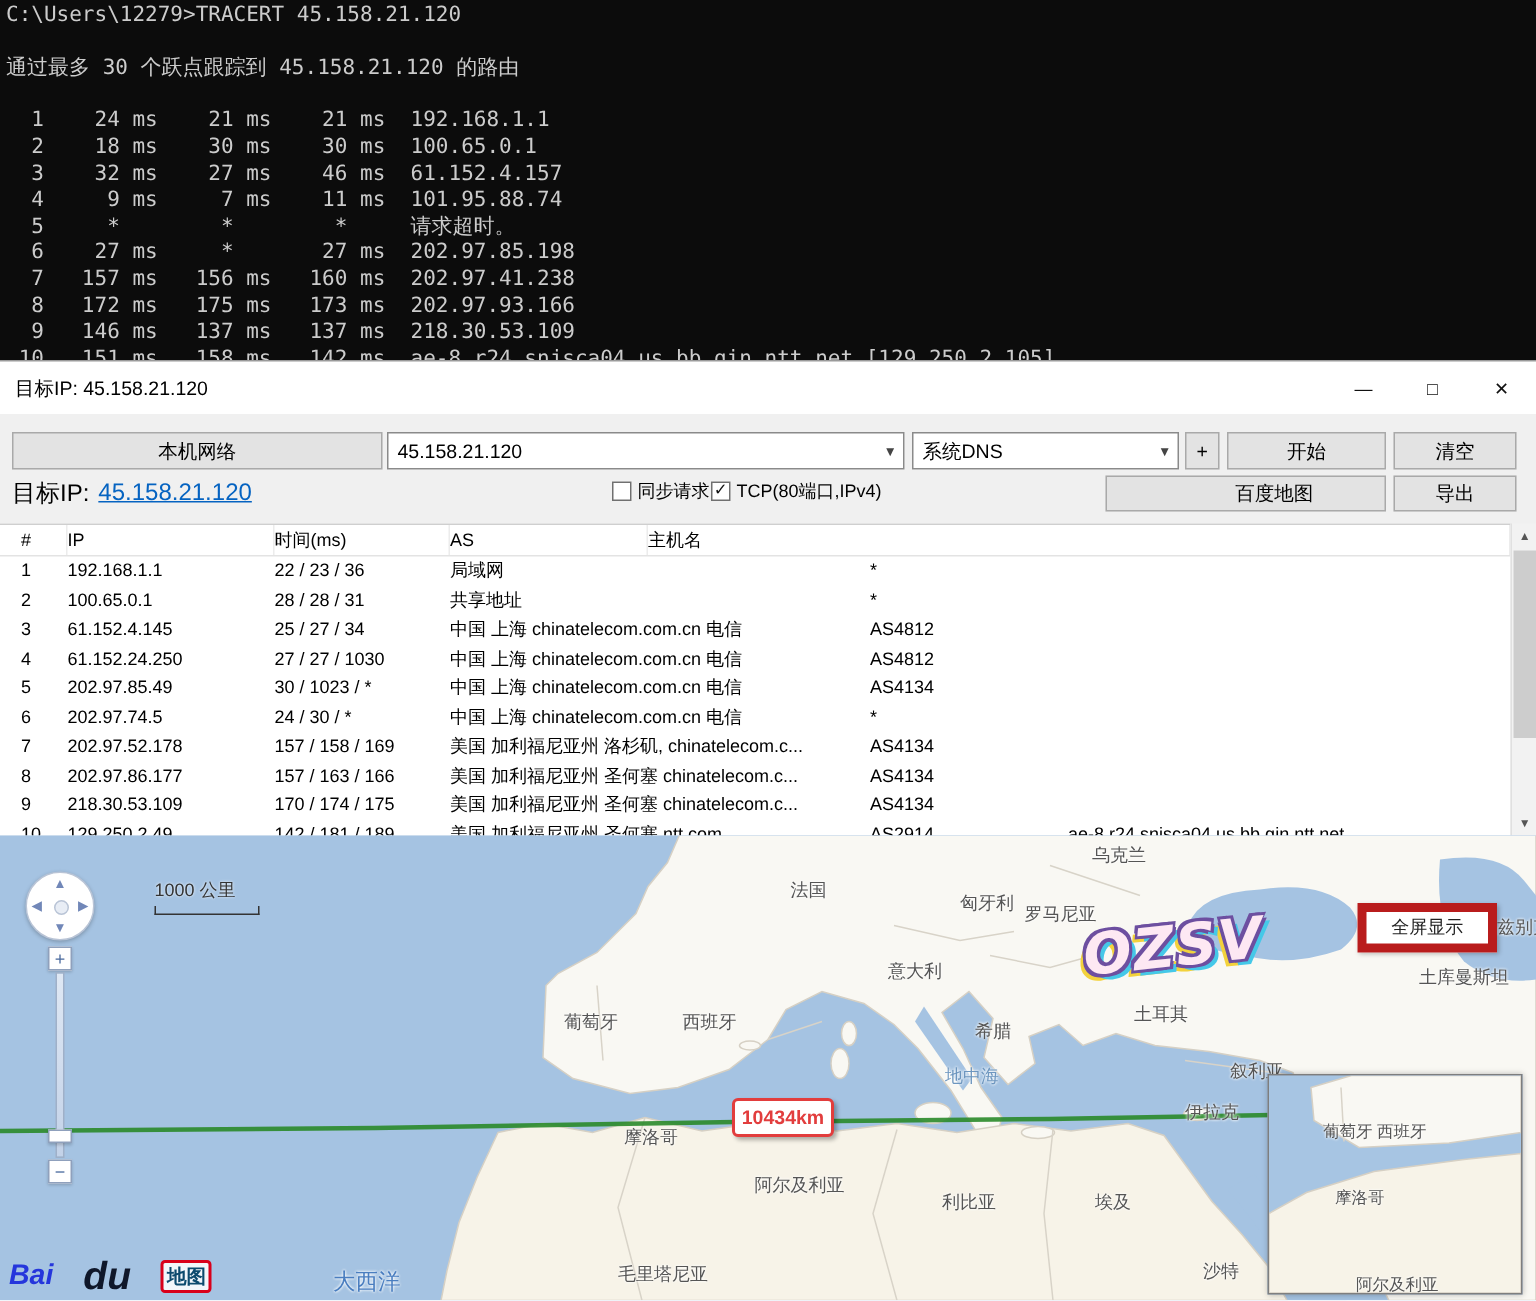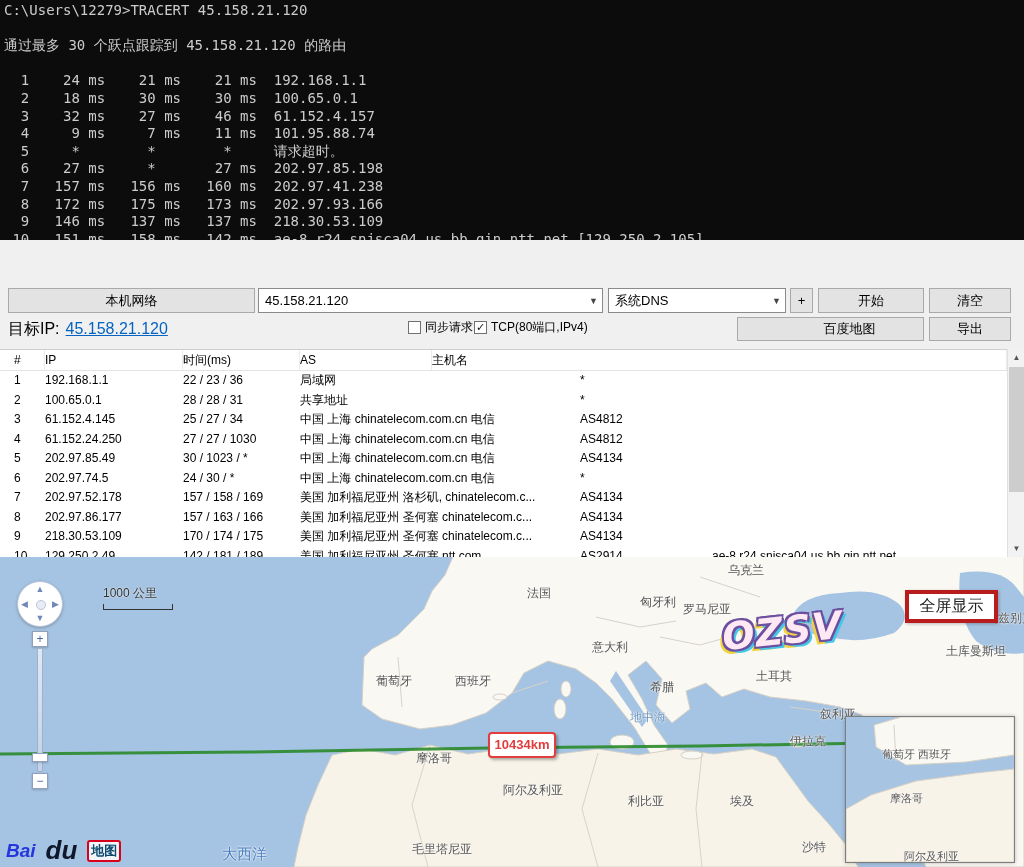--- a/index.html
+++ b/index.html
@@ -87,47 +87,59 @@
   .zplus{top:0;} .zminus{top:142px;}
   .ztrack{position:absolute;left:5px;top:17px;width:6px;height:124px;background:linear-gradient(#dfe8f4,#c3d2e8);
     border:1px solid #9fb0c8;box-sizing:border-box;}
   .zhandle{position:absolute;left:0;top:122px;width:16px;height:9px;background:#fff;border:1px solid #8fa0bc;
     box-shadow:0 1px 2px rgba(0,0,0,.2);box-sizing:border-box;}
 
   .scale{position:absolute;left:103px;top:28px;}
   .scale-text{font-size:12px;color:#333;margin-bottom:2px;text-shadow:0 0 2px #fff;}
   .scale-bar{width:68px;height:5px;border-left:1px solid #333;border-right:1px solid #333;border-bottom:1px solid #333;}
 
-  .fullscreen{position:absolute;left:905px;top:33px;width:93px;height:33px;background:#fff;border:4px solid #b91c1c;
-    font-size:16px;color:#222;box-shadow:1px 1px 3px rgba(0,0,0,.25);font-family:inherit;}
+  .fullscreen{position:absolute;left:905px;top:45px;width:93px;height:33px;background:#fff;border:6px solid #b91c1c;
+    font-size:12px;color:#222;box-shadow:1px 1px 3px rgba(0,0,0,.25);font-family:inherit;}
 
   .watermark{position:absolute;left:722px;top:52px;font-family:"DejaVu Sans",sans-serif;font-style:italic;
     font-weight:bold;font-size:38px;letter-spacing:1px;color:#fde8f3;transform:rotate(-6deg);
     text-shadow:-2px -2px 0 #6d4fa0,2px -2px 0 #6d4fa0,-2px 2px 0 #6d4fa0,2px 2px 0 #6d4fa0,4px 4px 0 #45c8e8,-4px 4px 0 #f3d23c;}
 
   .minimap{position:absolute;left:845px;top:159px;width:168px;height:145px;border:1px solid #7e7e7e;
     background:#a7c5e3;overflow:hidden;box-shadow:0 0 4px rgba(0,0,0,.25);}
   .minimap svg{position:absolute;left:0;top:0;}
 
-  .bdlogo{position:absolute;left:6px;top:278px;display:flex;align-items:center;gap:10px;}
+  .bdlogo{position:absolute;left:6px;top:278px;display:flex;align-items:center;gap:20px;}
   .bd-bai{color:#2536dc;font-weight:bold;font-size:19px;font-style:italic;}
   .bd-du{color:#0f172a;font-weight:bold;font-size:26px;font-style:italic;}
   .bd-map{color:#0c4a6e;border:2px solid #d9001b;border-radius:3px;font-size:13px;font-weight:bold;
     padding:0 2px;background:rgba(255,255,255,.85);}
 </style>
 </head>
 <body>
 
 <div class="screen">
 
   <section class="terminal">
     <div><div>C:\Users\12279&gt;TRACERT 45.158.21.120</div><div> </div><div>通过最多 30 个跃点跟踪到 45.158.21.120 的路由</div><div> </div><div>  1    24 ms    21 ms    21 ms  192.168.1.1</div><div>  2    18 ms    30 ms    30 ms  100.65.0.1</div><div>  3    32 ms    27 ms    46 ms  61.152.4.157</div><div>  4     9 ms     7 ms    11 ms  101.95.88.74</div><div>  5     *        *        *     请求超时。</div><div>  6    27 ms     *       27 ms  202.97.85.198</div><div>  7   157 ms   156 ms   160 ms  202.97.41.238</div><div>  8   172 ms   175 ms   173 ms  202.97.93.166</div><div>  9   146 ms   137 ms   137 ms  218.30.53.109</div><div> 10   151 ms   158 ms   142 ms  ae-8.r24.snjsca04.us.bb.gin.ntt.net [129.250.2.105]</div></div>
   </section>
 
   <section class="app">
+    <div class="titlebar">
+      <span class="title-text">目标IP: 45.158.21.120</span>
+      <span class="cap cap-min">
+          <span>—</span>
+        </span>
+      <span class="cap cap-max">
+          <span>□</span>
+        </span>
+      <span class="cap cap-close">
+          <span>✕</span>
+        </span>
+    </div>
 
     <button class="btn btn-local">本机网络</button>
 
     <div class="combo combo-target">
       <span>45.158.21.120</span>
       <span class="arrow">▼</span>
     </div>
 
     <div class="combo combo-dns">
       <span>系统DNS</span>

